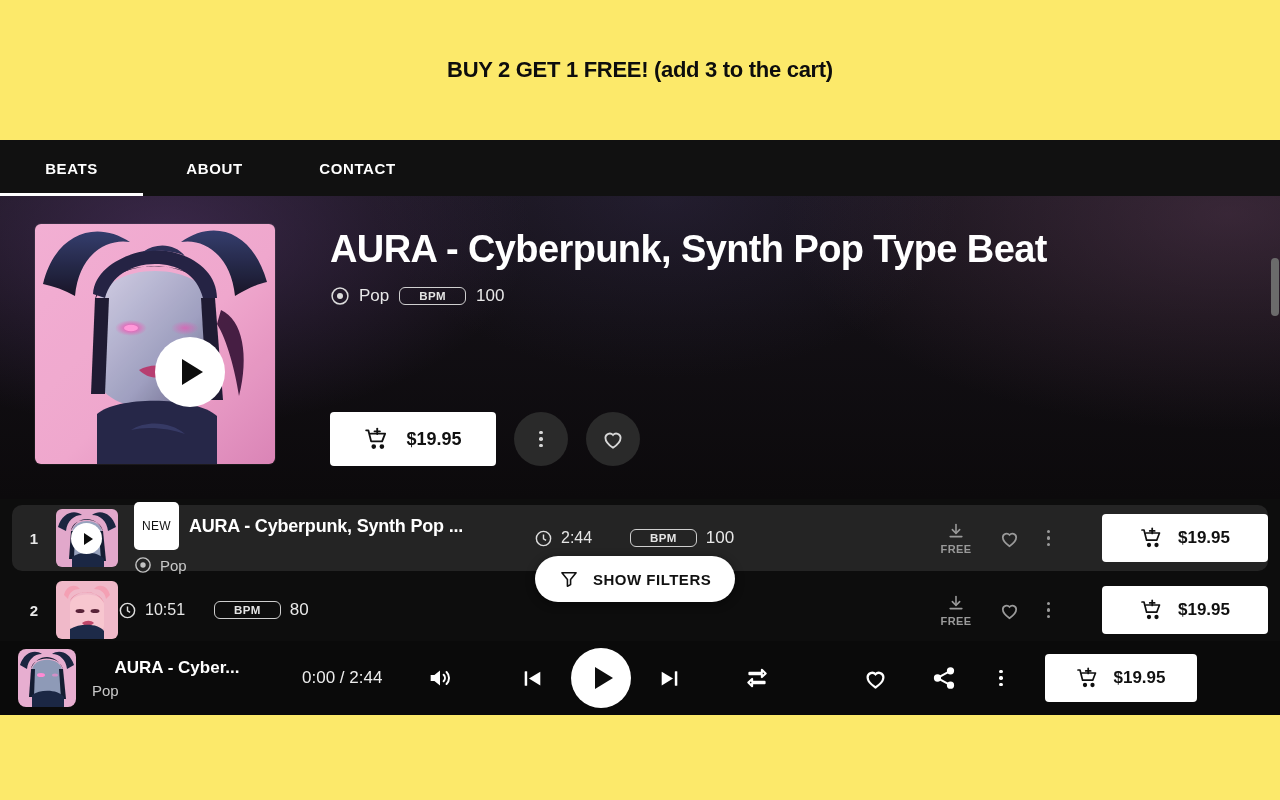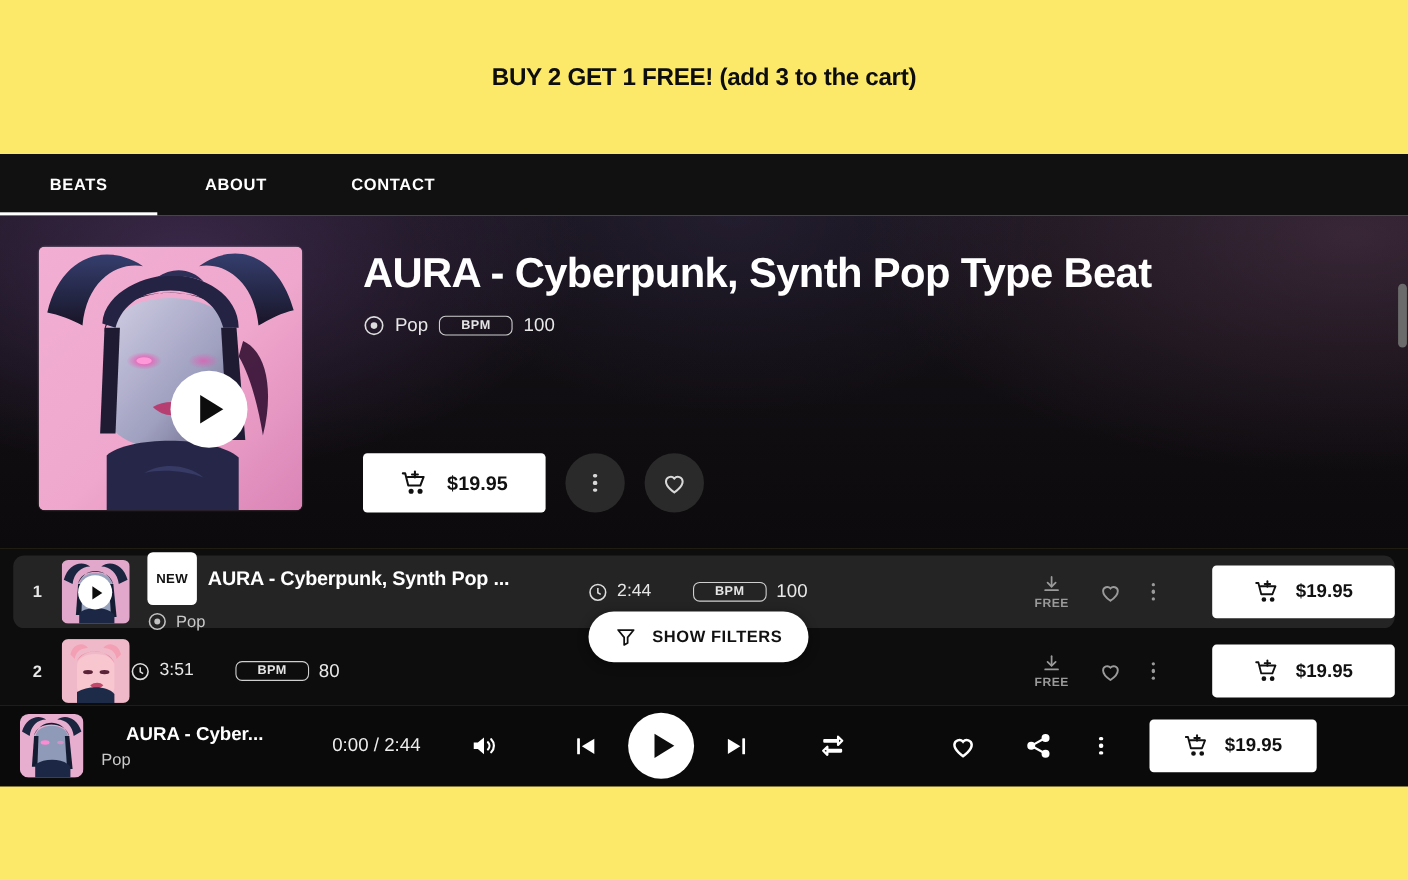--- a/index.html
+++ b/index.html
@@ -115,21 +115,21 @@
     border-radius: 50%; background: #fff;
     display: flex; align-items: center; justify-content: center; cursor: pointer;
   }
   .row-play .tri {
     border-width: 6px 0 6px 9px;
     border-color: transparent transparent transparent #0d0d0d; margin-left: 3px;
   }
   .row-main { margin-left: 16px; width: 400px; }
   .row-titleline { display: flex; align-items: center; gap: 10px; }
   .new-badge {
-    background: #fff; color: #111; font-size: 12px; font-weight: 700;
+    background: #fff; color: #111; font-size: 12px; font-weight: 400;
     padding: 17px 8px; border-radius: 5px; letter-spacing: 0.3px;
   }
   .row-title {
     color: #fff; font-size: 18px; font-weight: 800; letter-spacing: -0.2px;
     white-space: nowrap; overflow: hidden; text-overflow: ellipsis; max-width: 345px;
   }
   .row-sub { display: flex; align-items: center; gap: 8px; margin-top: 6px; }
   .row-sub-label { color: #c9c9c9; font-size: 15px; }
   .row-dur { display: flex; align-items: center; gap: 8px; width: 96px; }
   .row-dur-text { color: #e6e6e6; font-size: 16px; }
@@ -395,21 +395,21 @@
           <ellipse cx="39" cy="30" rx="4.5" ry="2" fill="#5a2338"></ellipse>
           <path d="M26 42 C 30 39, 35 39, 38 42 C 34 46, 29 46, 26 42 Z" fill="#c0486a"></path>
           <path d="M14 48 C 24 42, 42 42, 48 50 L 48 58 L 14 58 Z" fill="#1d2a48"></path>
         </svg>
       </div>
       <div class="row-dur">
         <svg width="19" height="19" viewBox="0 0 24 24" fill="none" stroke="#dddddd" stroke-width="1.8">
           <circle cx="12" cy="12" r="9"></circle>
             <path d="M12 7v5.4l3.3 2"></path>
         </svg>
-        <span class="row-dur-text">3:51</span>
+        <span class="row-dur-text">10:51</span>
       </div>
       <div class="row-bpm">
         <span class="bpm-pill">BPM</span>
         <span class="bpm-val">80</span>
       </div>
       <div class="row-icons">
         <div class="dl-wrap">
           <svg width="20" height="20" viewBox="0 0 24 24" fill="none" stroke="#9a9a9a" stroke-width="1.9" stroke-linecap="round">
             <path d="M12 3v10"></path>
               <path d="M7.6 9.2 12 13.6l4.4-4.4"></path>

